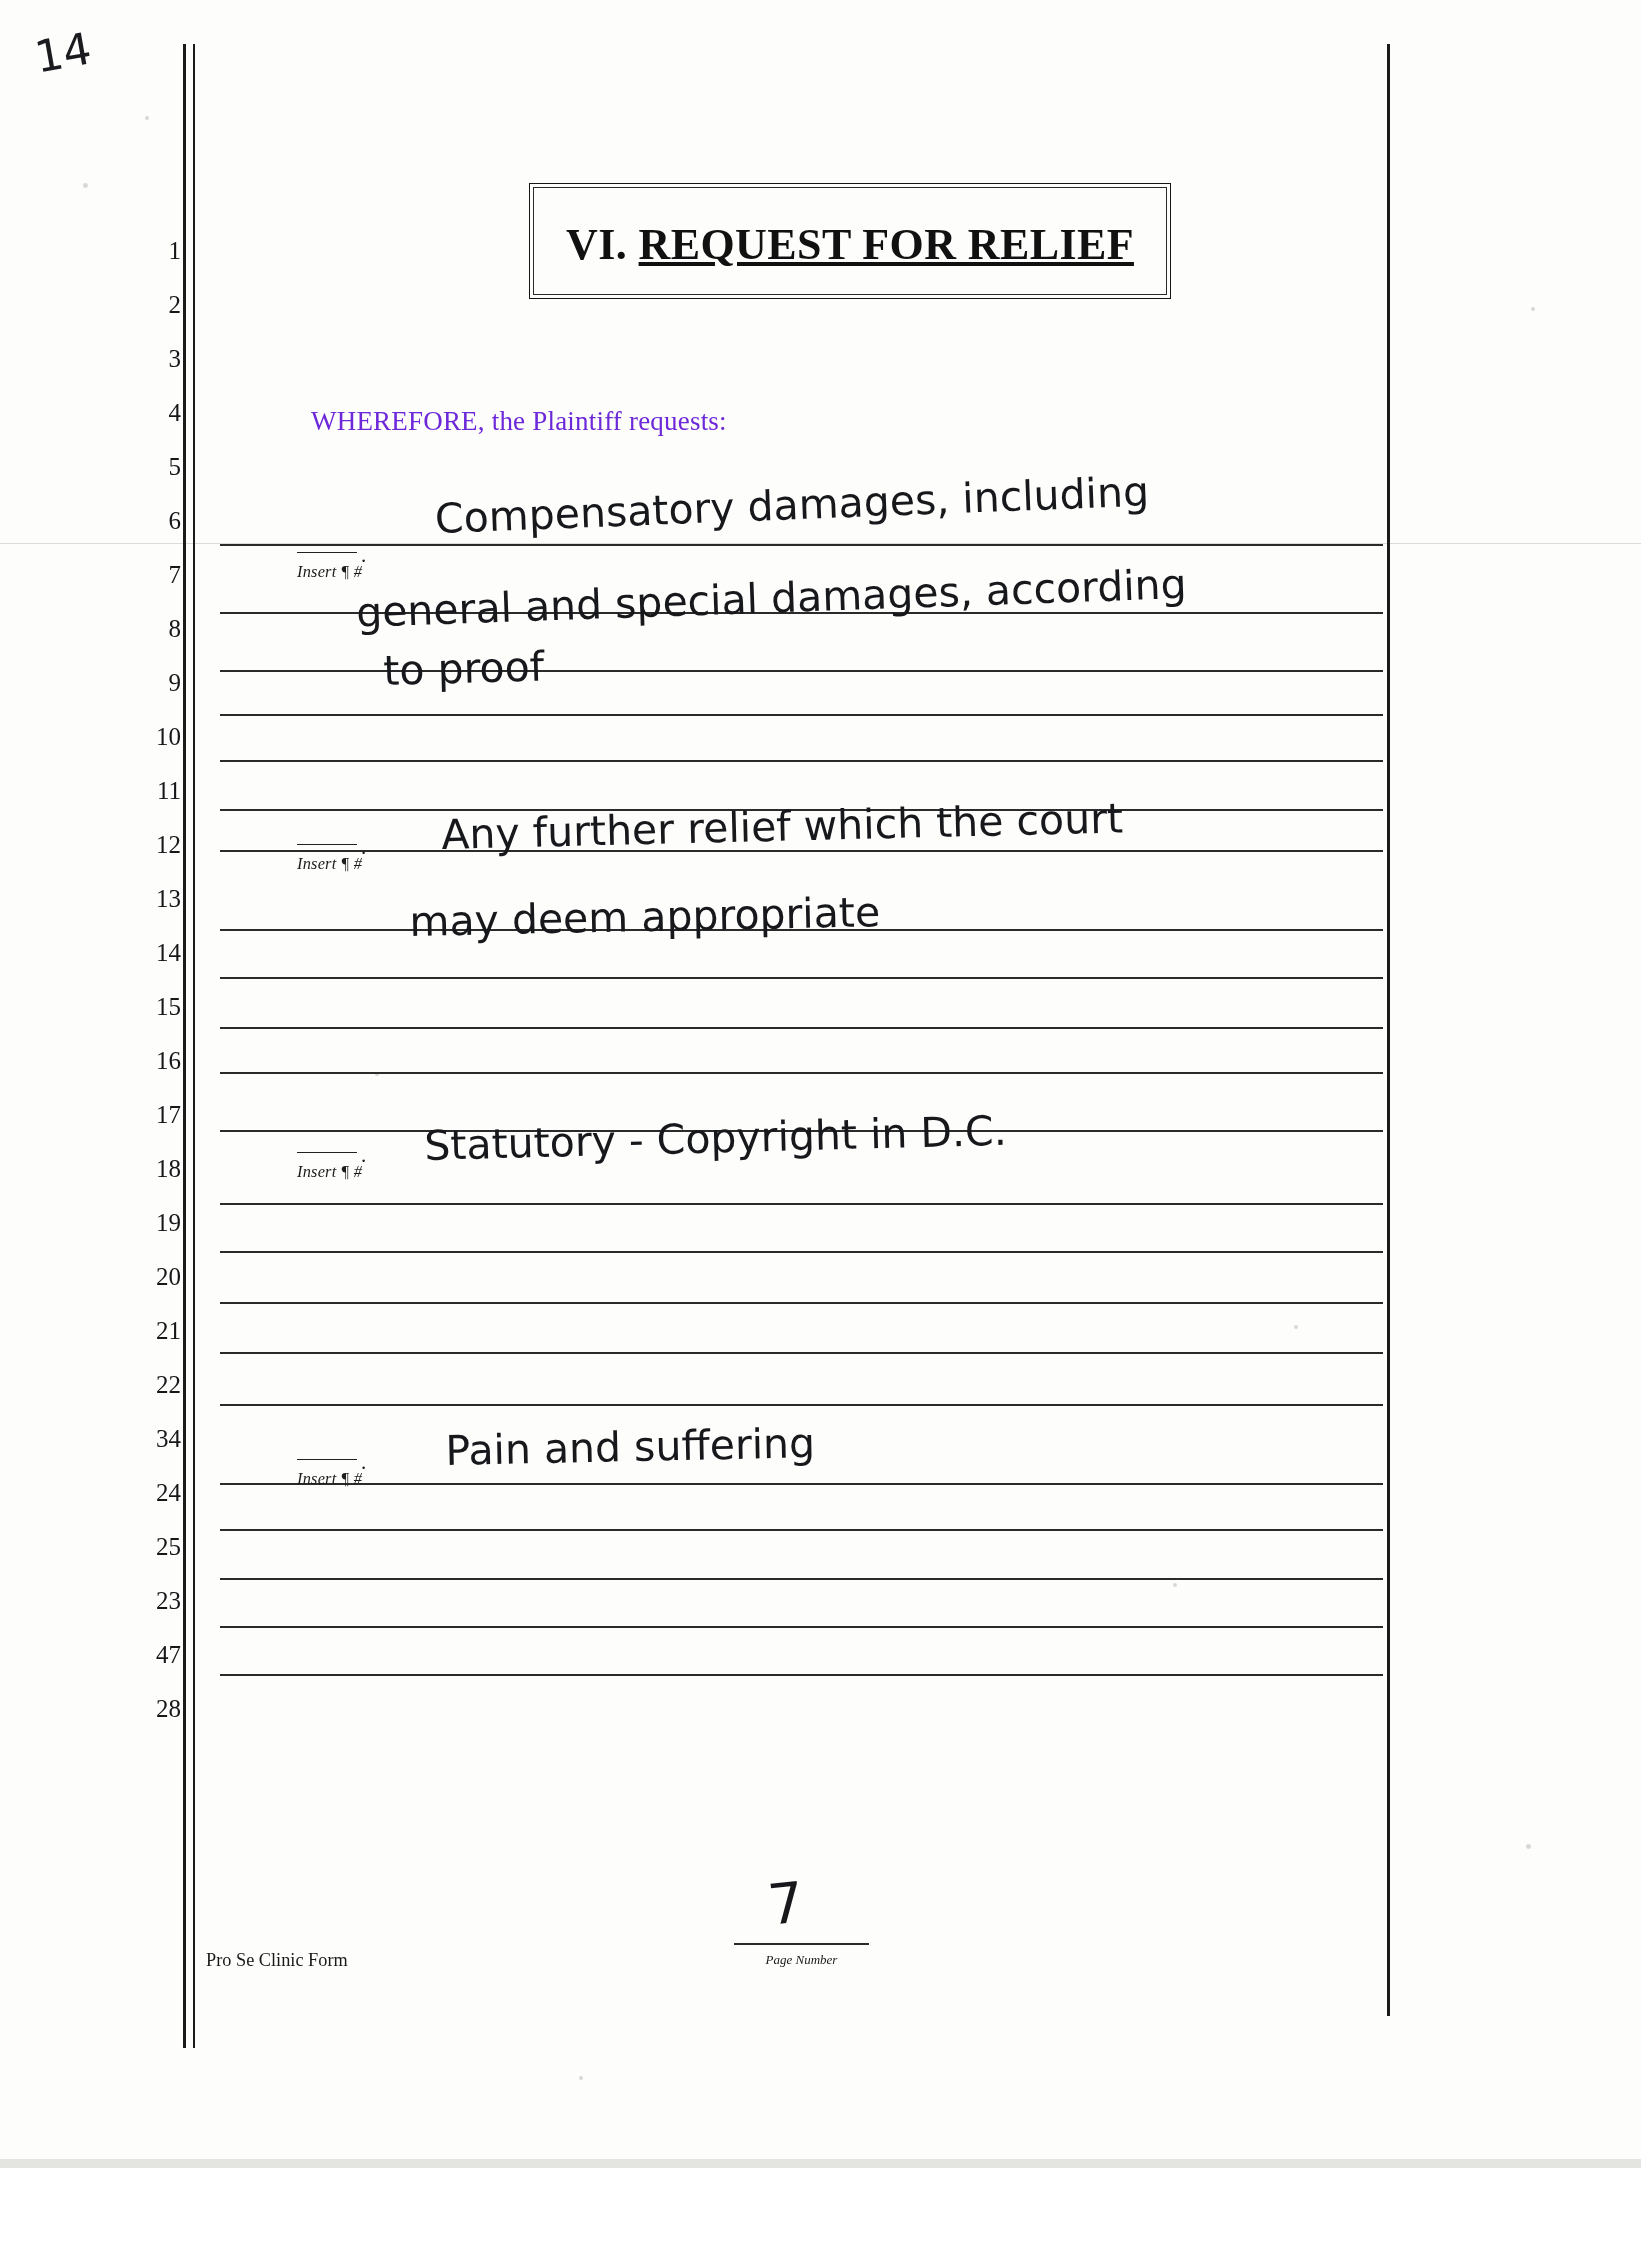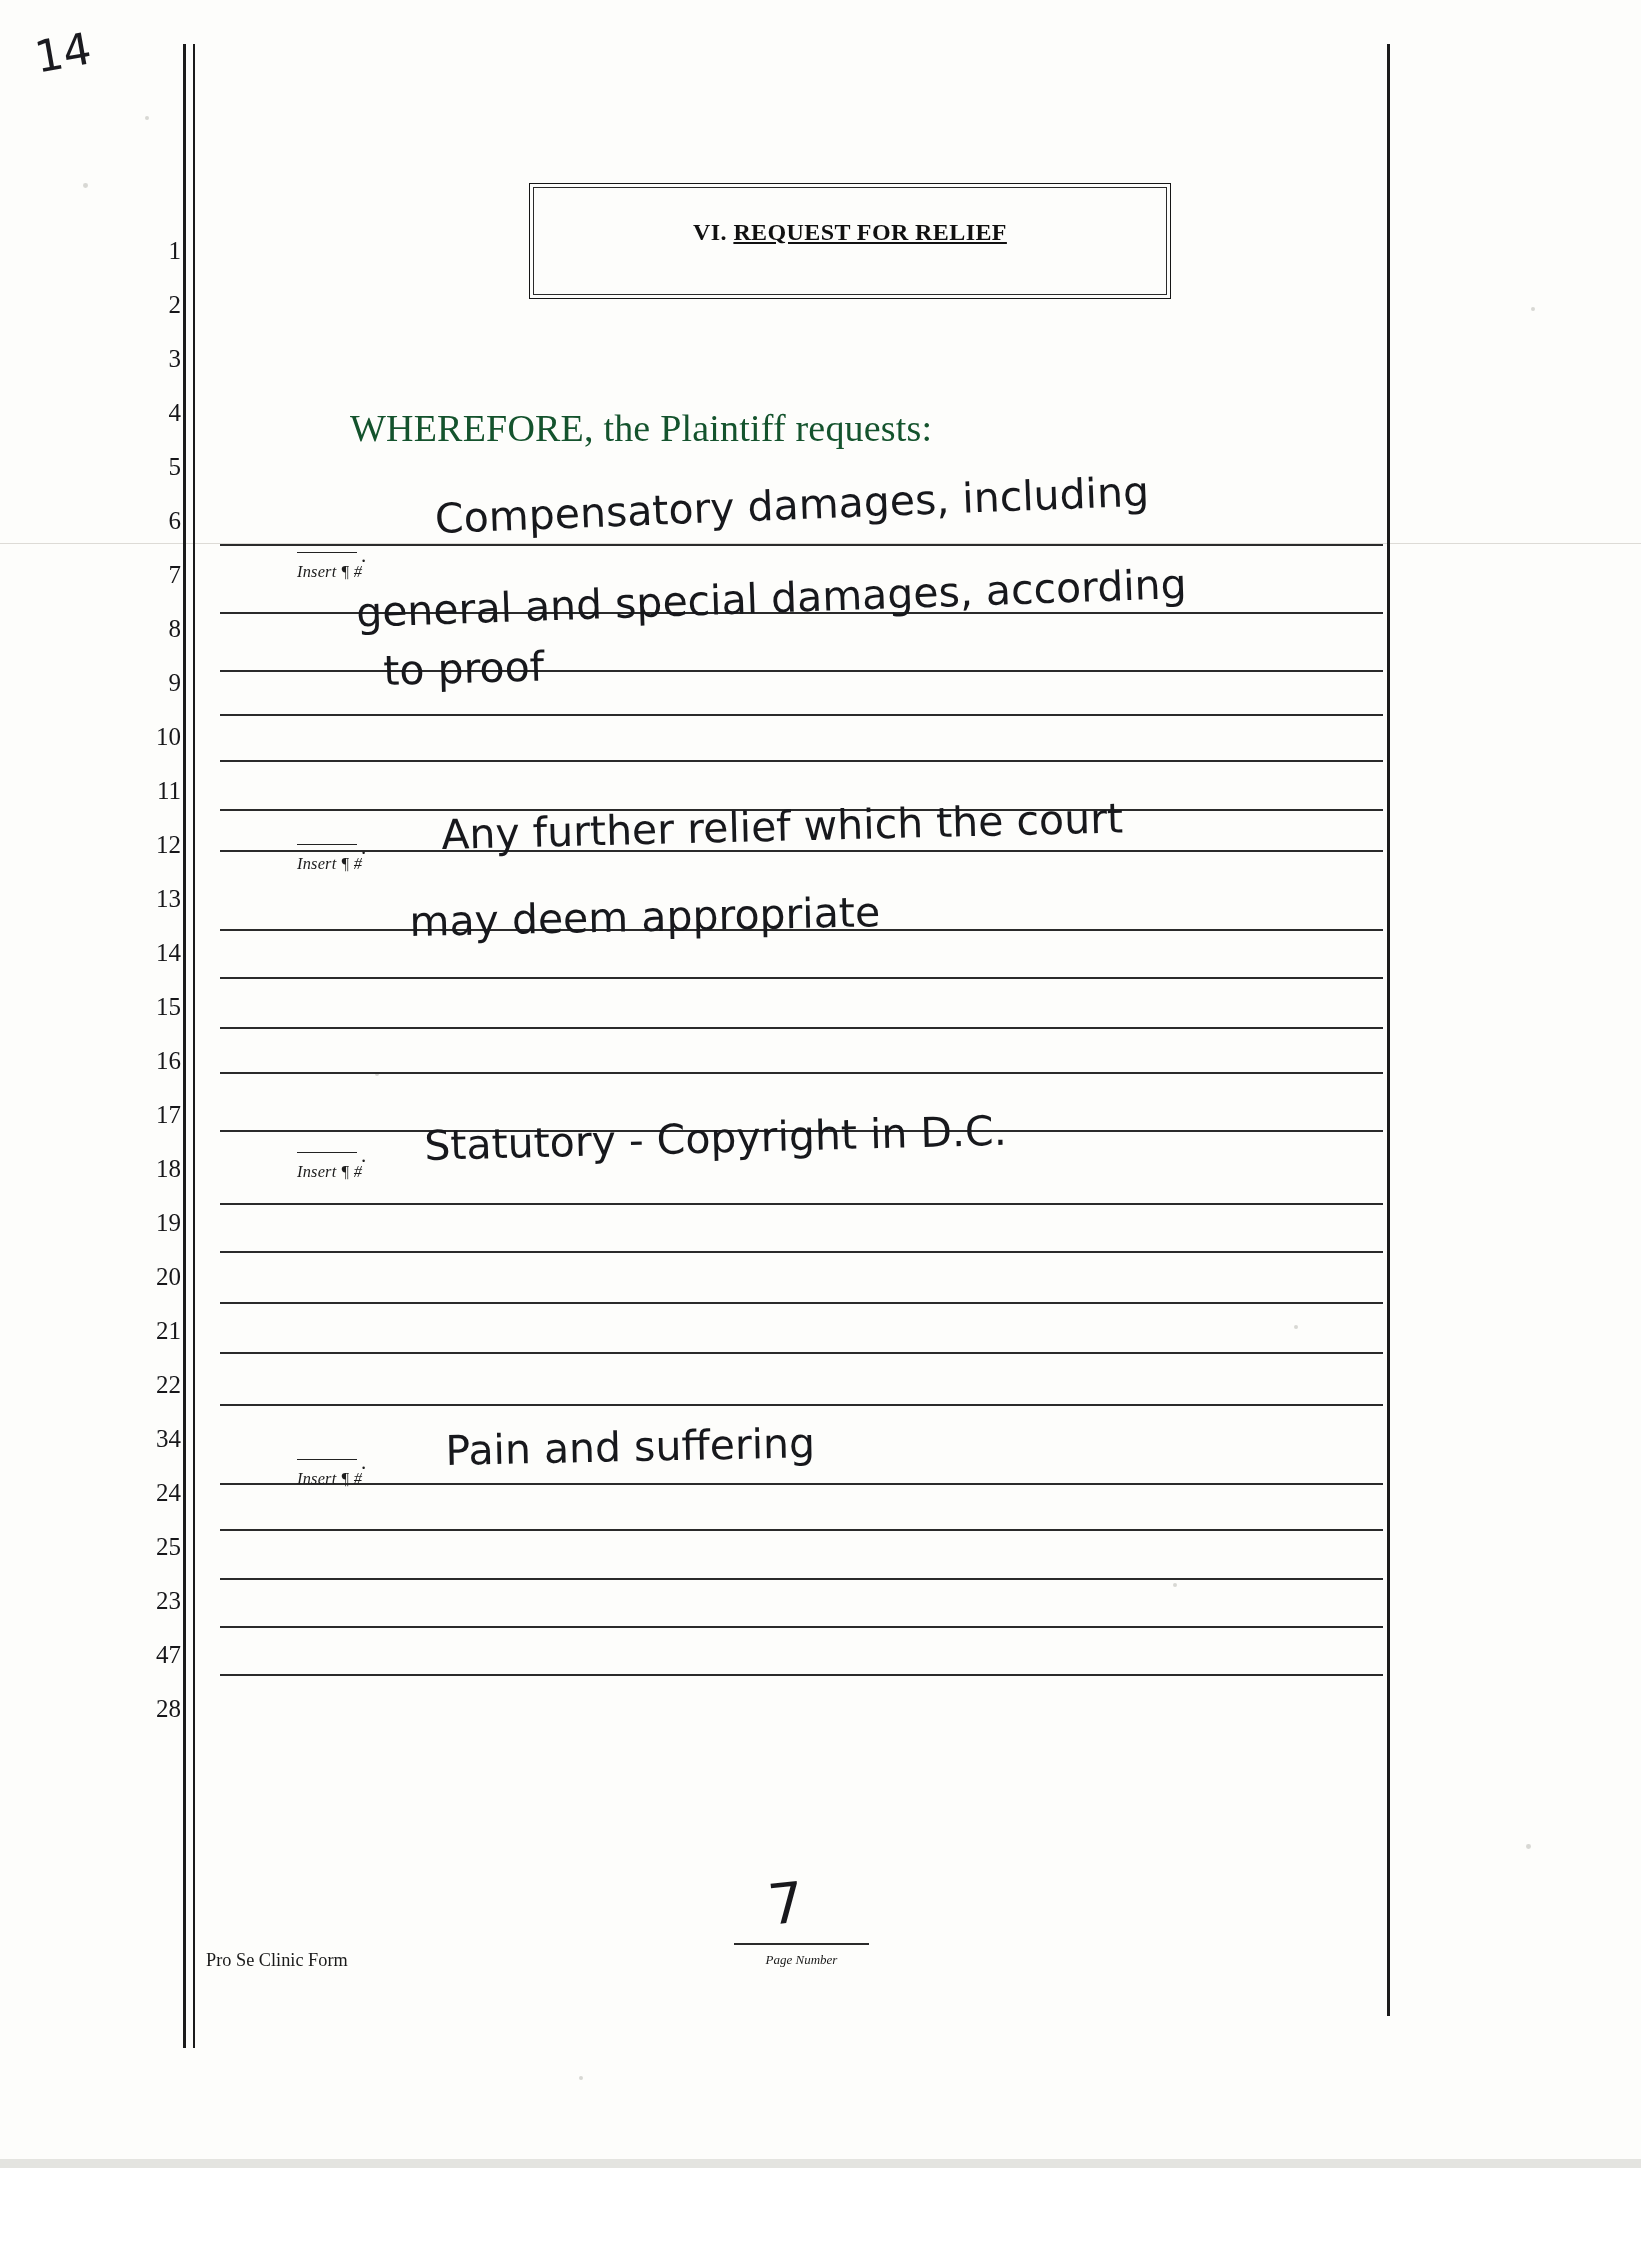--- a/index.html
+++ b/index.html
@@ -83,36 +83,35 @@
     border: 1px solid #2a2a2a;
     box-sizing: border-box;
   }
   .heading-text {
     position: absolute;
     left: 0; right: 0;
     top: 35px;
     text-align: center;
     font-family: "Liberation Serif", serif;
     font-weight: bold;
-    font-size: 24px;
+    font-size: 44px;
     letter-spacing: 0.4px;
     color: #111;
   }
   .heading-text .num { text-decoration: none; }
   .heading-text .ul { text-decoration: underline; }
 
   
   .wherefore {
     position: absolute;
     left: 311px;
     top: 406px;
-    font-size: 38px;
-    color: #14532d;
+    font-size: 27px;
+    color: #6d28d9;
     letter-spacing: 0.2px;
-    margin-left: 39px;
   }
 
   
   .rule {
     position: absolute;
     left: 220px;
     width: 1163px;
     height: 1.5px;
     background: #2b2b2b;
   }

